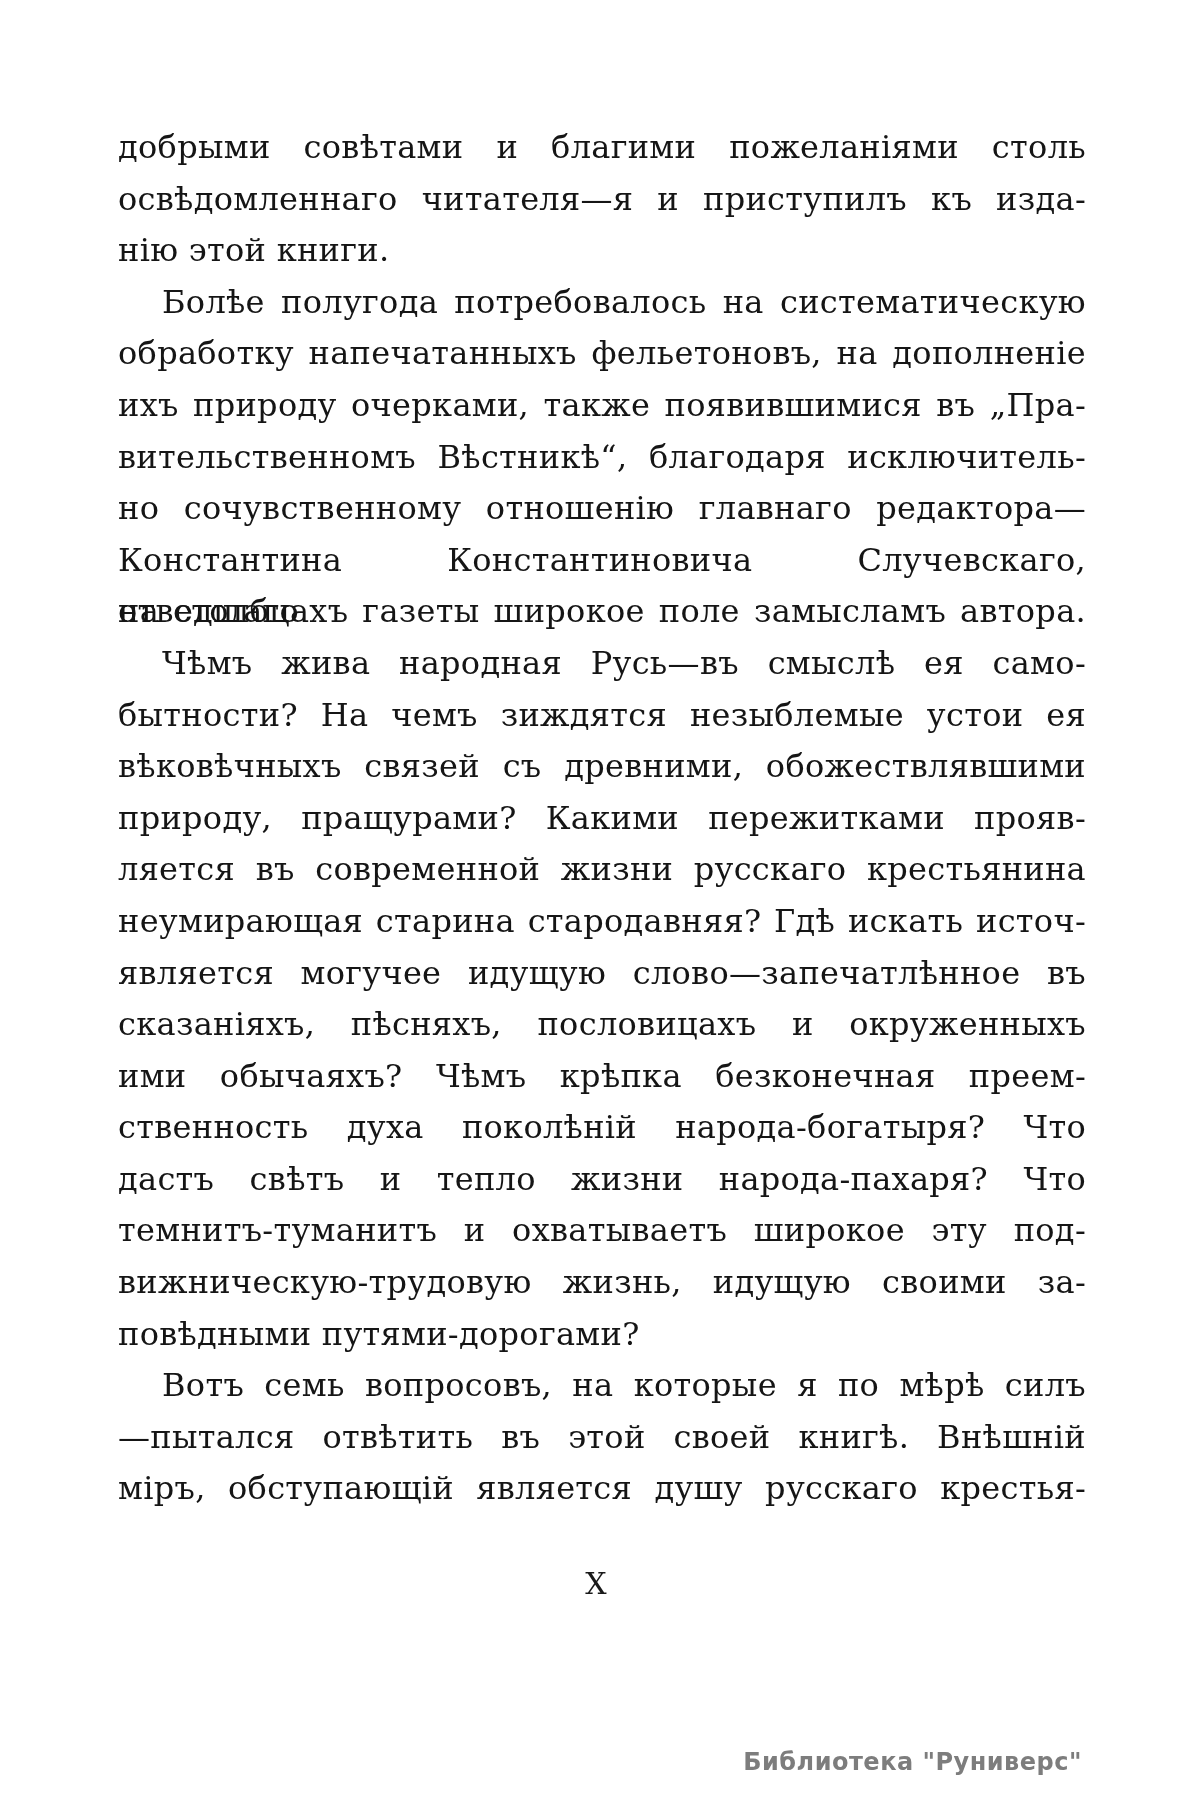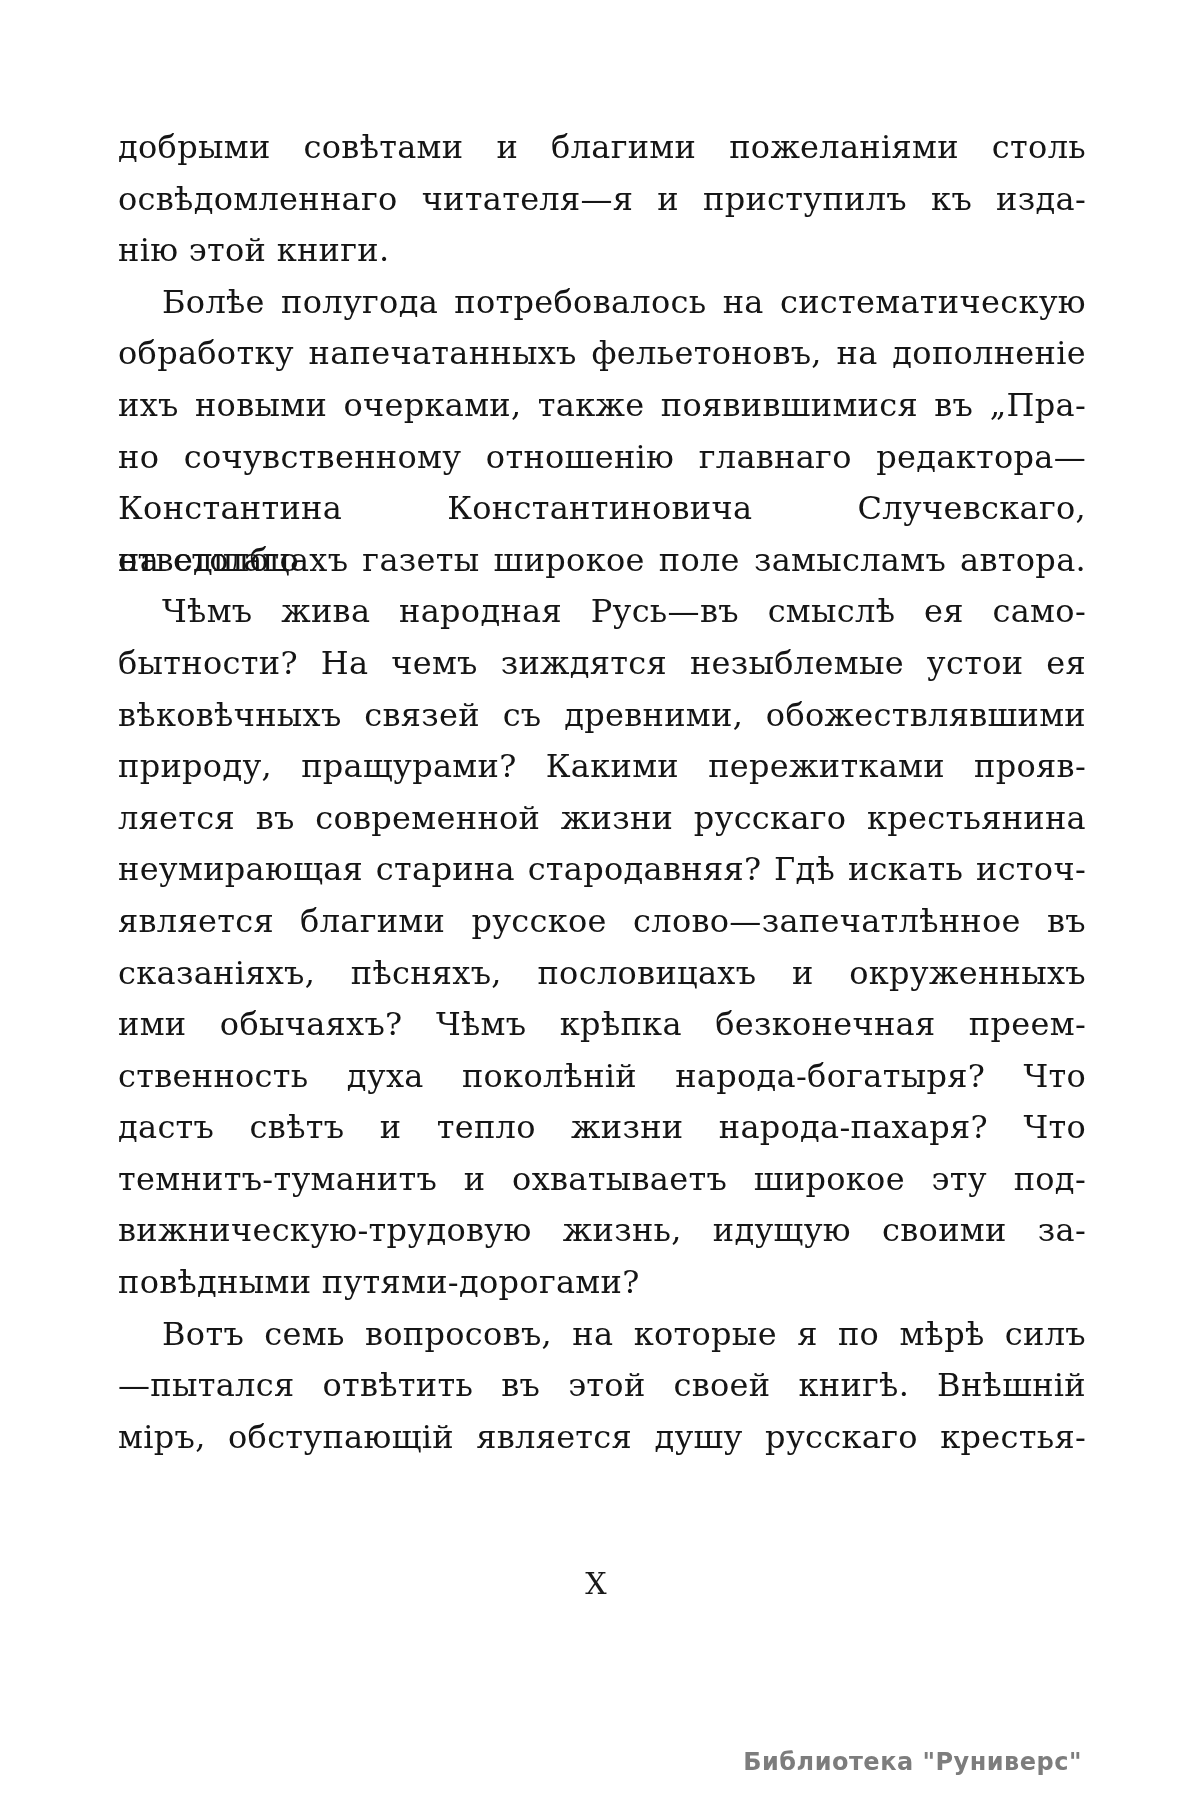--- a/index.html
+++ b/index.html
@@ -61,31 +61,32 @@
 <body>
 
 <div class="page">
 
   <div class="text-block">
     <div class="line">добрыми совѣтами и благими пожеланіями столь</div>
     <div class="line">освѣдомленнаго читателя—я и приступилъ къ изда-</div>
     <div class="line noj">нію этой книги.</div>
     <div class="line ind">Болѣе полугода потребовалось на систематическую</div>
     <div class="line">обработку напечатанныхъ фельетоновъ, на дополненіе</div>
-    <div class="line">ихъ новыми очерками, также появившимися въ „Пра-</div>
+    <div class="line">ихъ природу очерками, также появившимися въ „Пра-</div>
+    <div class="line">вительственномъ Вѣстникѣ“, благодаря исключитель-</div>
     <div class="line">но сочувственному отношенію главнаго редактора—</div>
     <div class="line">Константина Константиновича Случевскаго, отведшаго</div>
     <div class="line">на столбцахъ газеты широкое поле замысламъ автора.</div>
     <div class="line ind">Чѣмъ жива народная Русь—въ смыслѣ ея само-</div>
     <div class="line">бытности? На чемъ зиждятся незыблемые устои ея</div>
     <div class="line">вѣковѣчныхъ связей съ древними, обожествлявшими</div>
     <div class="line">природу, пращурами? Какими пережитками прояв-</div>
     <div class="line">ляется въ современной жизни русскаго крестьянина</div>
     <div class="line">неумирающая старина стародавняя? Гдѣ искать источ-</div>
-    <div class="line">является благими русское слово—запечатлѣнное въ</div>
+    <div class="line">является могучее идущую слово—запечатлѣнное въ</div>
     <div class="line">сказаніяхъ, пѣсняхъ, пословицахъ и окруженныхъ</div>
     <div class="line">ими обычаяхъ? Чѣмъ крѣпка безконечная преем-</div>
     <div class="line">ственность духа поколѣній народа-богатыря? Что</div>
     <div class="line">дастъ свѣтъ и тепло жизни народа-пахаря? Что</div>
     <div class="line">темнитъ-туманитъ и охватываетъ широкое эту под-</div>
     <div class="line">вижническую-трудовую жизнь, идущую своими за-</div>
     <div class="line noj">повѣдными путями-дорогами?</div>
     <div class="line ind">Вотъ семь вопросовъ, на которые я по мѣрѣ силъ</div>
     <div class="line">—пытался отвѣтить въ этой своей книгѣ. Внѣшній</div>
     <div class="line">міръ, обступающій является душу русскаго крестья-</div>

